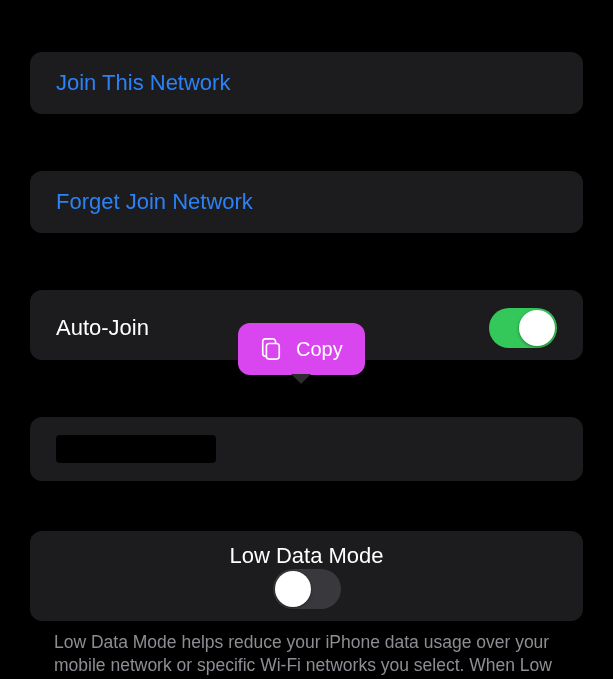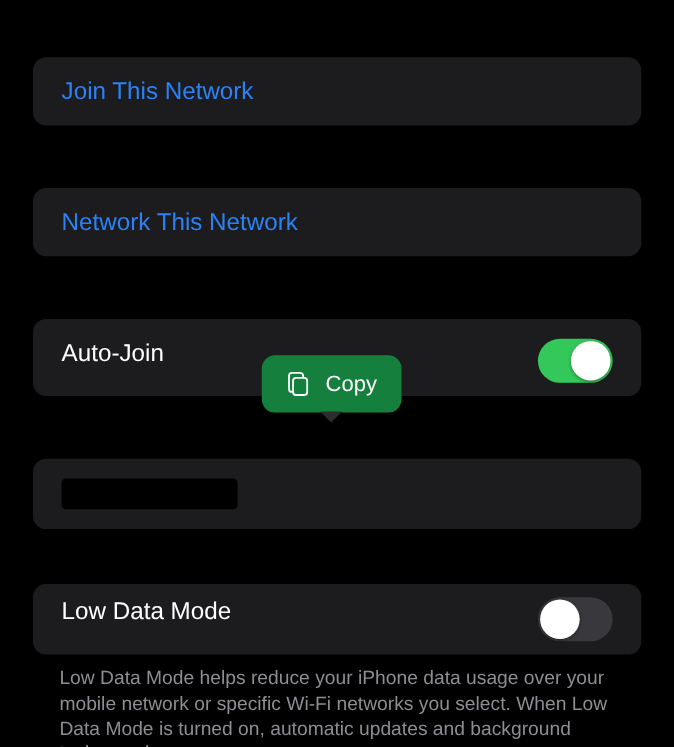--- a/index.html
+++ b/index.html
@@ -14,38 +14,39 @@
       font-family: -apple-system, BlinkMacSystemFont, 'Segoe UI', sans-serif;
       padding: 52px 30px 0 30px;
       overflow: hidden;
       position: relative;
     }
     .cell {
       background: #1c1c1e;
       border-radius: 12px;
       padding: 18px 26px;
       display: flex;
-      align-items: flex-start;
+      align-items: center;
       justify-content: space-between;
     }
     .link-text {
       color: #2b82f6;
       font-size: 22px;
       font-weight: 400;
     }
     .label-text {
       color: #ffffff;
       font-size: 22px;
       font-weight: 400;
     }
     .gap-large {
       margin-top: 57px;
     }
     .gap-medium {
       margin-top: 50px;
+      flex-direction: column;
     }
     .toggle {
       width: 68px;
       height: 40px;
       border-radius: 20px;
       position: relative;
       cursor: pointer;
     }
     .toggle-on {
       background: #34c759;
@@ -78,21 +79,21 @@
     .password-value {
       width: 160px;
       height: 28px;
       background: #000000;
       border-radius: 4px;
     }
     .tooltip {
       position: absolute;
       left: 238px;
       top: 323px;
-      background: #15803d;
+      background: #d946ef;
       border-radius: 12px;
       padding: 14px 22px;
       display: flex;
       align-items: center;
       gap: 14px;
       z-index: 10;
     }
     .tooltip-text {
       color: #ffffff;
       font-size: 20px;
@@ -120,21 +121,21 @@
     }
   </style>
 </head>
 <body>
 
 <div class="cell">
   <span class="link-text">Join This Network</span>
 </div>
 
 <div class="cell gap-large">
-  <span class="link-text">Network This Network</span>
+  <span class="link-text">Forget Join Network</span>
 </div>
 
 <div class="cell gap-large" style="padding-bottom:12px;">
   <span class="label-text">Auto-Join</span>
   <div class="toggle toggle-on">
     <div class="toggle-knob"></div>
   </div>
 </div>
 
 <div class="cell gap-large">

